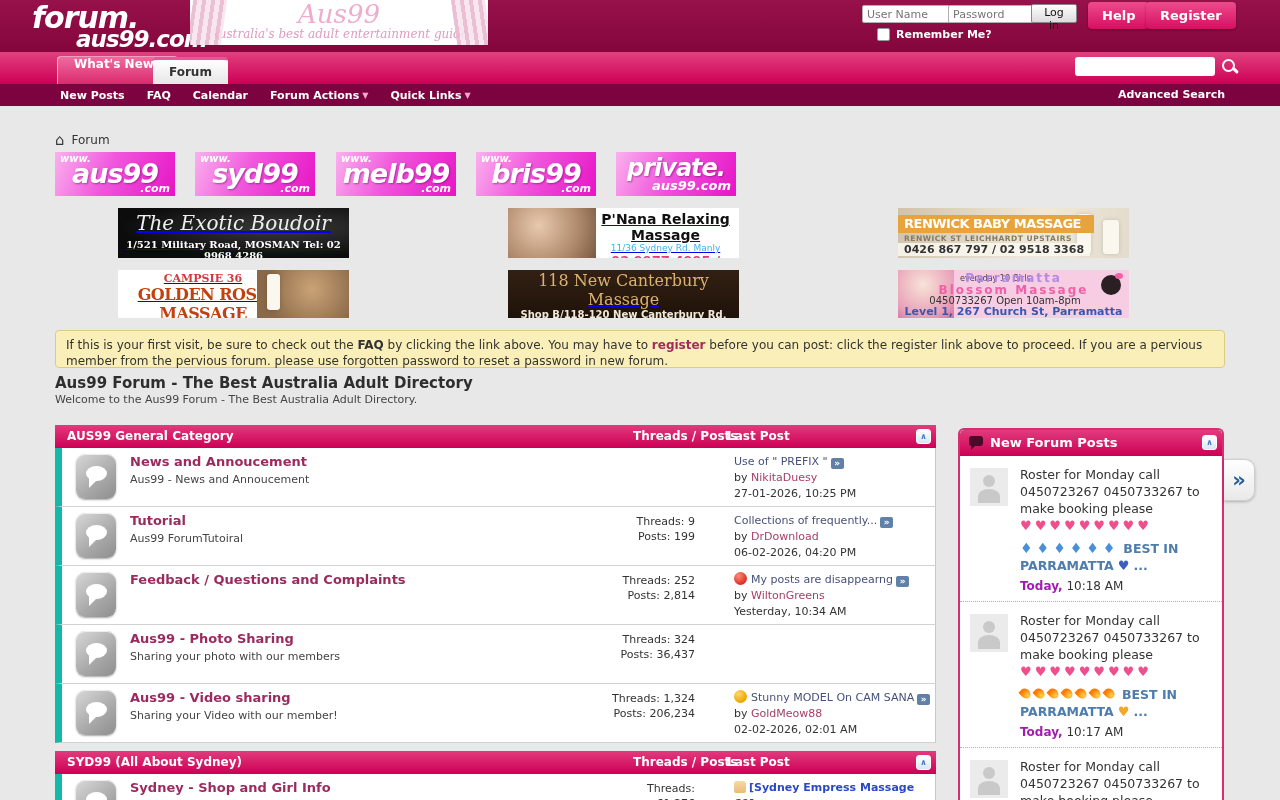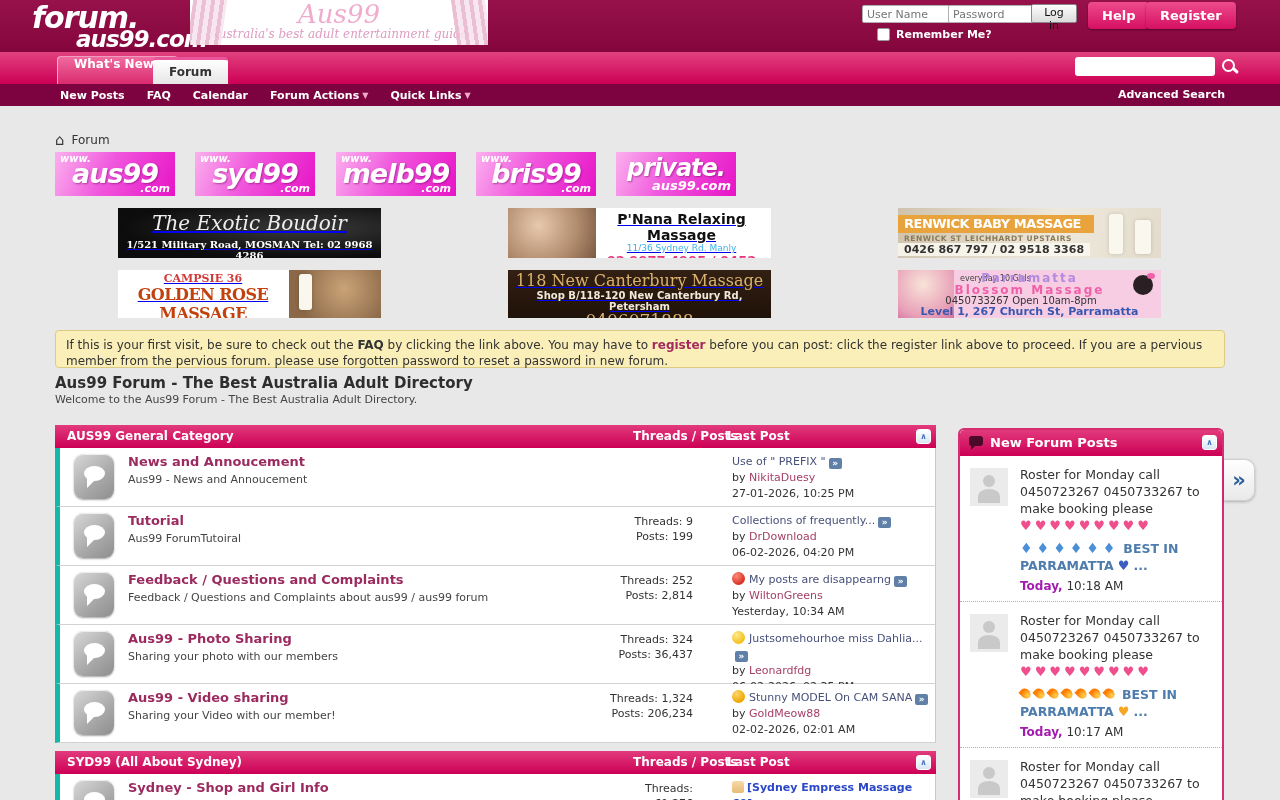--- a/index.html
+++ b/index.html
@@ -54,21 +54,21 @@
   .sb{position:absolute;top:152px;width:120px;height:44px;overflow:hidden;
       background:linear-gradient(115deg,#fbb1ee 0%,#f056dd 45%,#e714c6 100%);color:#fff}
   .sb .www{position:absolute;left:5px;top:1px;font:bold italic 10px "DejaVu Sans",sans-serif}
   .sb .nm{position:absolute;left:0;right:0;top:6px;text-align:center;font:bold italic 27px "DejaVu Sans",sans-serif;
       letter-spacing:-1px;text-shadow:1px 1px 2px rgba(120,0,100,.5)}
   .sb .dot{position:absolute;right:5px;bottom:1px;font:bold italic 11px "DejaVu Sans",sans-serif}
   .sb.private .nm{font-size:24px;top:2px}
   .sb.private .dot{font-size:13px;bottom:3px}
 
   
-  .ad{position:absolute;width:263px;overflow:hidden}
+  .ad{position:absolute;width:231px;overflow:hidden}
   .row1{top:208px;height:50px}.row2{top:270px;height:48px}
   #ad-exotic{left:118px;background:radial-gradient(ellipse at 70% 40%,#3a3a3a,#0c0c0c 70%);text-align:center}
   #ad-exotic .t{font:italic 20px "DejaVu Serif",serif;color:#eee;margin-top:3px}
   #ad-exotic .a{font:bold 10px "DejaVu Serif",serif;color:#fff;margin-top:4px}
   #ad-pnana{left:508px;background:#fff;text-align:center}
   #ad-pnana .photo{position:absolute;left:0;top:0;width:88px;height:50px;
       background:radial-gradient(circle at 35% 35%,#e8c9ae,#b08a6c 60%,#7a5a42)}
   #ad-pnana .t{font:bold 14px "DejaVu Sans",sans-serif;color:#111;margin:3px 0 0 84px}
   #ad-pnana .a{font:9px "DejaVu Sans",sans-serif;color:#3bb3e8;margin-left:84px}
   #ad-pnana .p{font:bold 13px "DejaVu Sans",sans-serif;color:#e8357d;margin-left:84px}
@@ -114,21 +114,21 @@
 
   
   #maincol{position:absolute;left:55px;top:425px;width:881px}
   .cathdr{position:relative;height:23px;background:linear-gradient(#e23a7d,#cc0055);color:#fff}
   .cathdr .ct{position:absolute;left:12px;top:4px;font:bold 12px "DejaVu Sans",sans-serif}
   .cathdr .c1{position:absolute;left:578px;top:4px;font:bold 12px "DejaVu Sans",sans-serif}
   .cathdr .c2{position:absolute;left:672px;top:4px;font:bold 12px "DejaVu Sans",sans-serif}
   .collapse{position:absolute;right:5px;top:4px;width:15px;height:15px;background:linear-gradient(#ffffff,#d8e6f5);
       border:1px solid #fff;border-radius:3px;color:#4a78c0;font:bold 8px "DejaVu Sans",sans-serif;
       text-align:center;line-height:14px;padding:0}
-  .frow{position:relative;height:58px;background:#fff;border-bottom:1px solid #d2d2d2;border-left:5px solid #14b8a6;border-right:1px solid #c9c9c9}
+  .frow{position:relative;height:58px;background:#fff;border-bottom:1px solid #d2d2d2;border-left:7px solid #14b8a6;border-right:1px solid #c9c9c9}
   .ficon{position:absolute;left:14px;top:6px;width:40px;height:45px;border-radius:9px;
       background:linear-gradient(140deg,#d8d8d8,#a8a8a8 60%,#8e8e8e);box-shadow:inset 0 1px 0 #eee,0 1px 2px rgba(0,0,0,.35)}
   .ficon::before{content:"";position:absolute;left:10px;top:12px;width:21px;height:15px;background:#fff;border-radius:50%}
   .ficon::after{content:"";position:absolute;left:13px;top:24px;border:5px solid transparent;border-top-color:#fff;border-left-color:#fff}
   .ftitle{position:absolute;left:68px;top:6px;font:bold 13px "DejaVu Sans",sans-serif;color:#9b2a5f;text-decoration:none}
   .fdesc{position:absolute;left:68px;top:25px;font:11px "DejaVu Sans",sans-serif;color:#444}
   .fstats{position:absolute;left:470px;top:7px;width:163px;text-align:right;font:11px "DejaVu Sans",sans-serif;color:#333;line-height:15px}
   .flast{position:absolute;left:672px;top:6px;width:202px;font:11px "DejaVu Sans",sans-serif;color:#333;line-height:16px}
   .flast a.th{color:#47507a;text-decoration:none}
   .flast a.us{color:#a53f67;text-decoration:none}
@@ -313,39 +313,33 @@
     <div class="flast">
       <a class="th" href="#">Collections of frequently...</a><span class="goarrow"></span><br>
       <span>by</span> <a class="us" href="#">DrDownload</a><br>
       <span>06-02-2026, 04:20 PM</span>
     </div>
   </div>
 
   <div class="frow">
     <div class="ficon"></div>
     <a class="ftitle" href="#">Feedback / Questions and Complaints</a>
-    <div class="fdesc">Feedback / Questions and Complaints about aus99 / aus99 forum</div>
     <div class="fstats"><span>Threads: 252</span><br><span>Posts: 2,814</span></div>
     <div class="flast">
       <span class="emo red"></span><a class="th" href="#">My posts are disappearng</a><span class="goarrow"></span><br>
       <span>by</span> <a class="us" href="#">WiltonGreens</a><br>
       <span>Yesterday, 10:34 AM</span>
     </div>
   </div>
 
   <div class="frow">
     <div class="ficon"></div>
     <a class="ftitle" href="#">Aus99 - Photo Sharing</a>
     <div class="fdesc">Sharing your photo with our members</div>
     <div class="fstats"><span>Threads: 324</span><br><span>Posts: 36,437</span></div>
-    <div class="flast">
-      <span class="emo yellow"></span><a class="th" href="#">Justsomehourhoe miss Dahlia...</a><span class="goarrow"></span><br>
-      <span>by</span> <a class="us" href="#">Leonardfdg</a><br>
-      <span>06-02-2026, 02:35 PM</span>
-    </div>
   </div>
 
   <div class="frow">
     <div class="ficon"></div>
     <a class="ftitle" href="#">Aus99 - Video sharing</a>
     <div class="fdesc">Sharing your Video with our member!</div>
     <div class="fstats"><span>Threads: 1,324</span><br><span>Posts: 206,234</span></div>
     <div class="flast">
       <span class="emo star"></span><a class="th" href="#">Stunny MODEL On CAM SANA</a><span class="goarrow"></span><br>
       <span>by</span> <a class="us" href="#">GoldMeow88</a><br>

